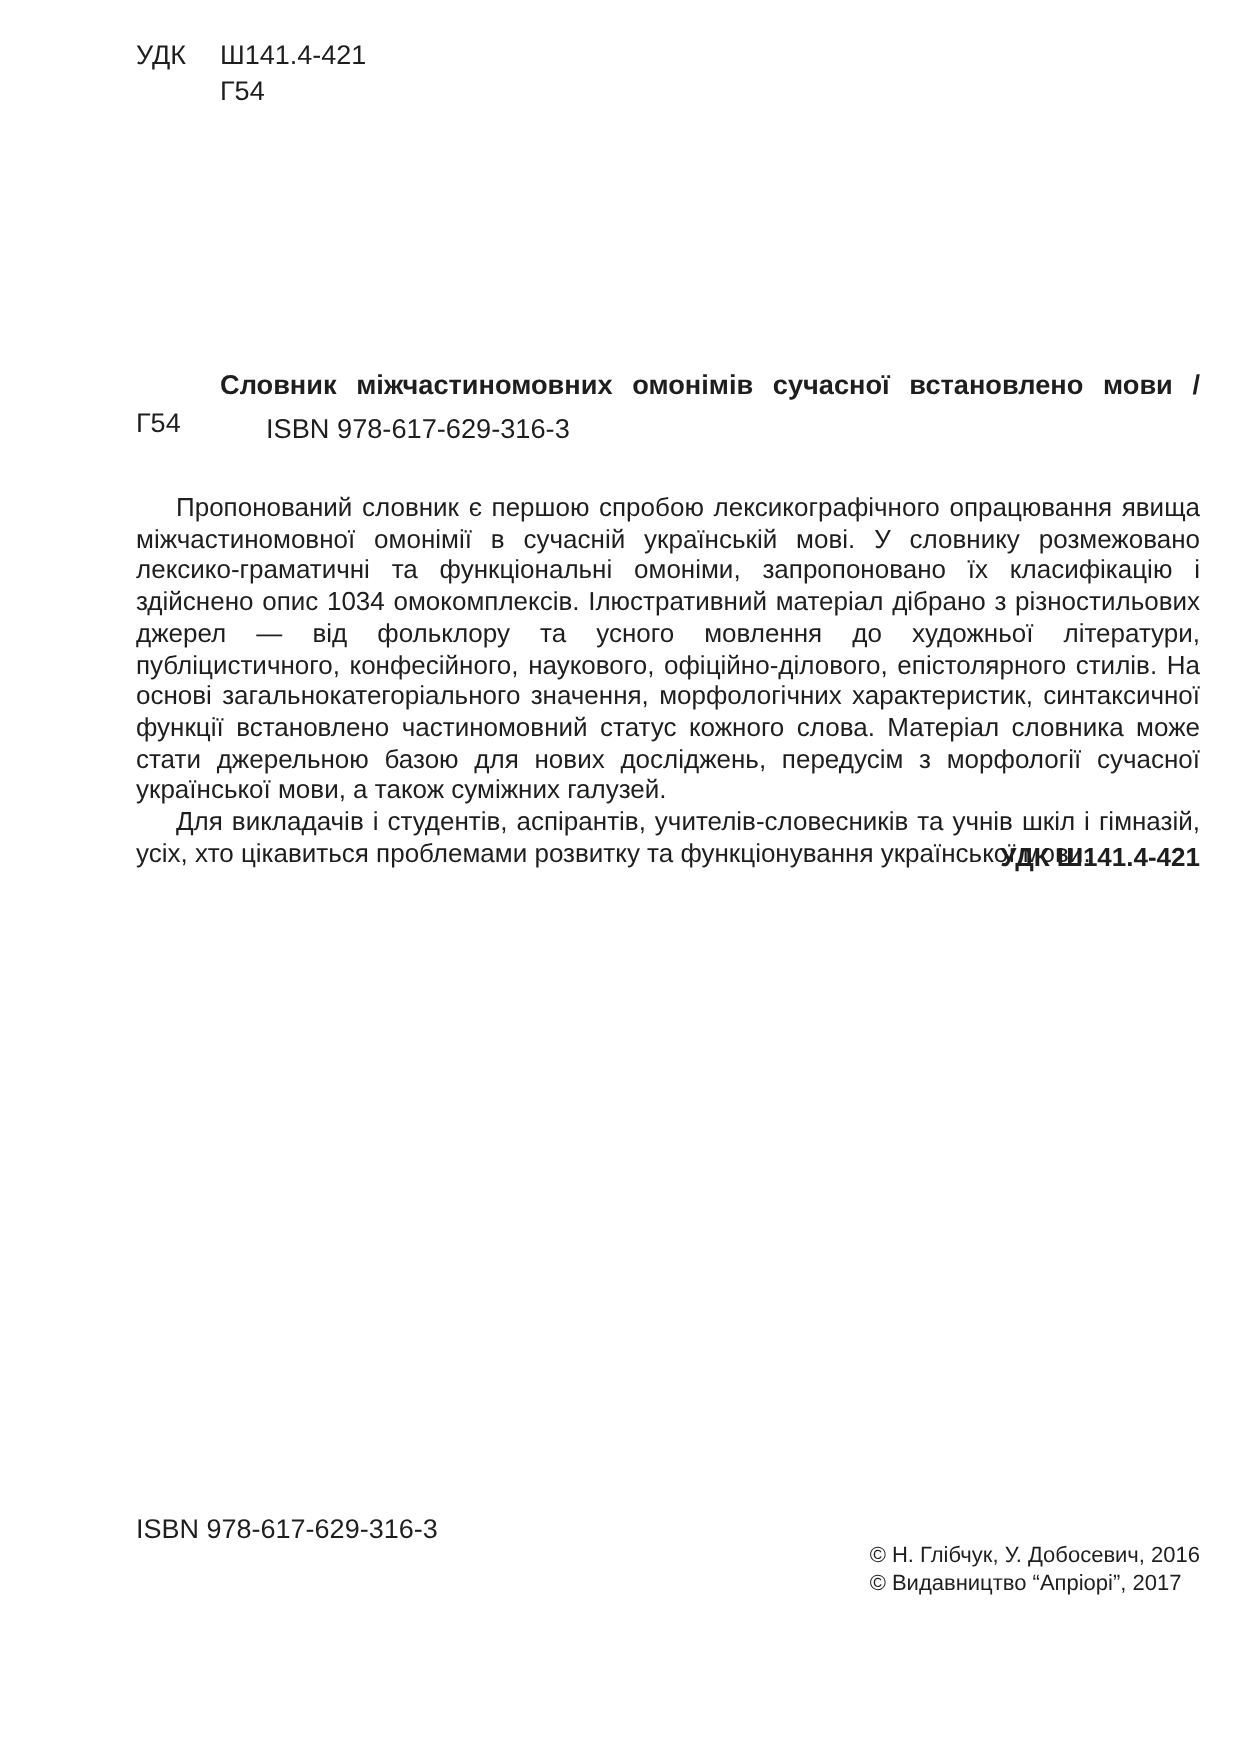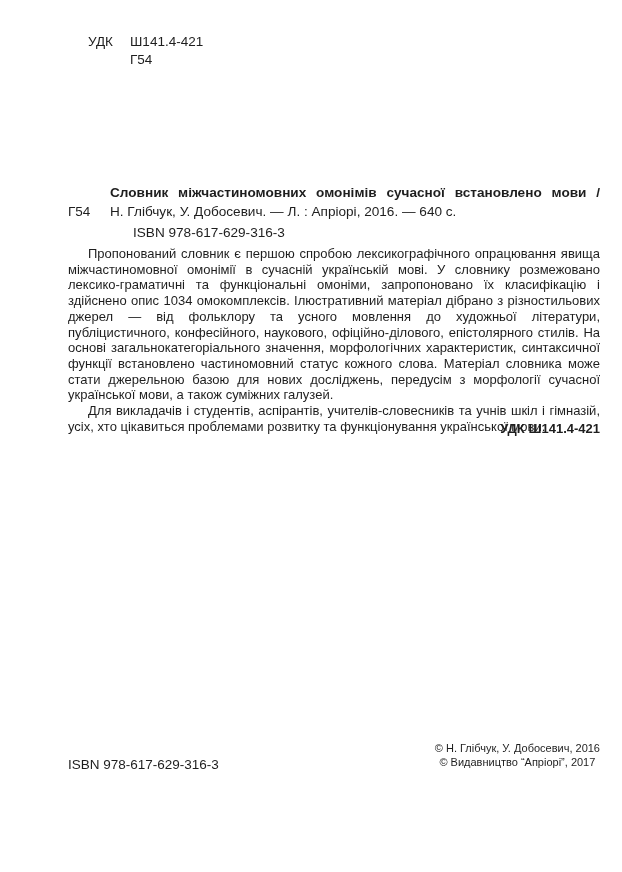--- a/index.html
+++ b/index.html
@@ -14,24 +14,23 @@
     background: #ffffff;
     font-family: "Liberation Sans", "DejaVu Sans", sans-serif;
     color: #1e1e1e;
     overflow: hidden;
   }
 
   
   .top-codes {
     position: absolute;
     left: 68px;
-    top: 33px;
+    top: 19px;
     font-size: 13.5px;
     line-height: 18px;
-    margin-left: 20px;
   }
   .top-codes .row { display: flex; }
   .top-codes .lbl { width: 42px; flex: 0 0 42px; }
 
   
   .bib-entry {
     position: absolute;
     left: 110px;
     top: 184px;
     width: 490px;
@@ -84,22 +83,22 @@
   
   .footer-isbn {
     position: absolute;
     left: 68px;
     top: 757px;
     font-size: 13.5px;
   }
   .footer-copyright {
     position: absolute;
     right: 22px;
-    top: 741px;
-    text-align: center;
+    top: 771px;
+    text-align: left;
     font-size: 11px;
     line-height: 14px;
   }
 </style>
 </head>
 <body>
 
 <div class="page">
 
   <div class="top-codes">
@@ -109,21 +108,20 @@
     </div>
     <div class="row">
       <span class="lbl"></span>
       <span class="val">Г54</span>
     </div>
   </div>
 
   <div class="bib-entry">
     <div class="bib-hanging">Г54</div>
     <div class="bib-title">Словник міжчастиномовних омонімів сучасної встановлено мови /</div>
-    <div class="bib-authors">Н. Глібчук, У. Добосевич. — Л. : Апріорі, 2016. — 640 с.</div>
     <div class="bib-isbn">ISBN 978-617-629-316-3</div>
   </div>
 
   <div class="annotation">
     <p>Пропонований словник є першою спробою лексикографічного опрацювання явища міжчастиномовної омонімії в сучасній українській мові. У словнику розмежовано лексико-граматичні та функціональні омоніми, запропоновано їх класифікацію і здійснено опис 1034 омокомплексів. Ілюстративний матеріал дібрано з різностильових джерел — від фольклору та усного мовлення до художньої літератури, публіцистичного, конфесійного, наукового, офіційно-ділового, епістолярного стилів. На основі загальнокатегоріального значення, морфологічних характеристик, синтаксичної функції встановлено частиномовний статус кожного слова. Матеріал словника може стати джерельною базою для нових досліджень, передусім з морфології сучасної української мови, а також суміжних галузей.</p>
     <p>Для викладачів і студентів, аспірантів, учителів-словесників та учнів шкіл і гімназій, усіх, хто цікавиться проблемами розвитку та функціонування української мови.</p>
   </div>
 
   <div class="codes-right">
     <div>УДК Ш141.4-421</div>

